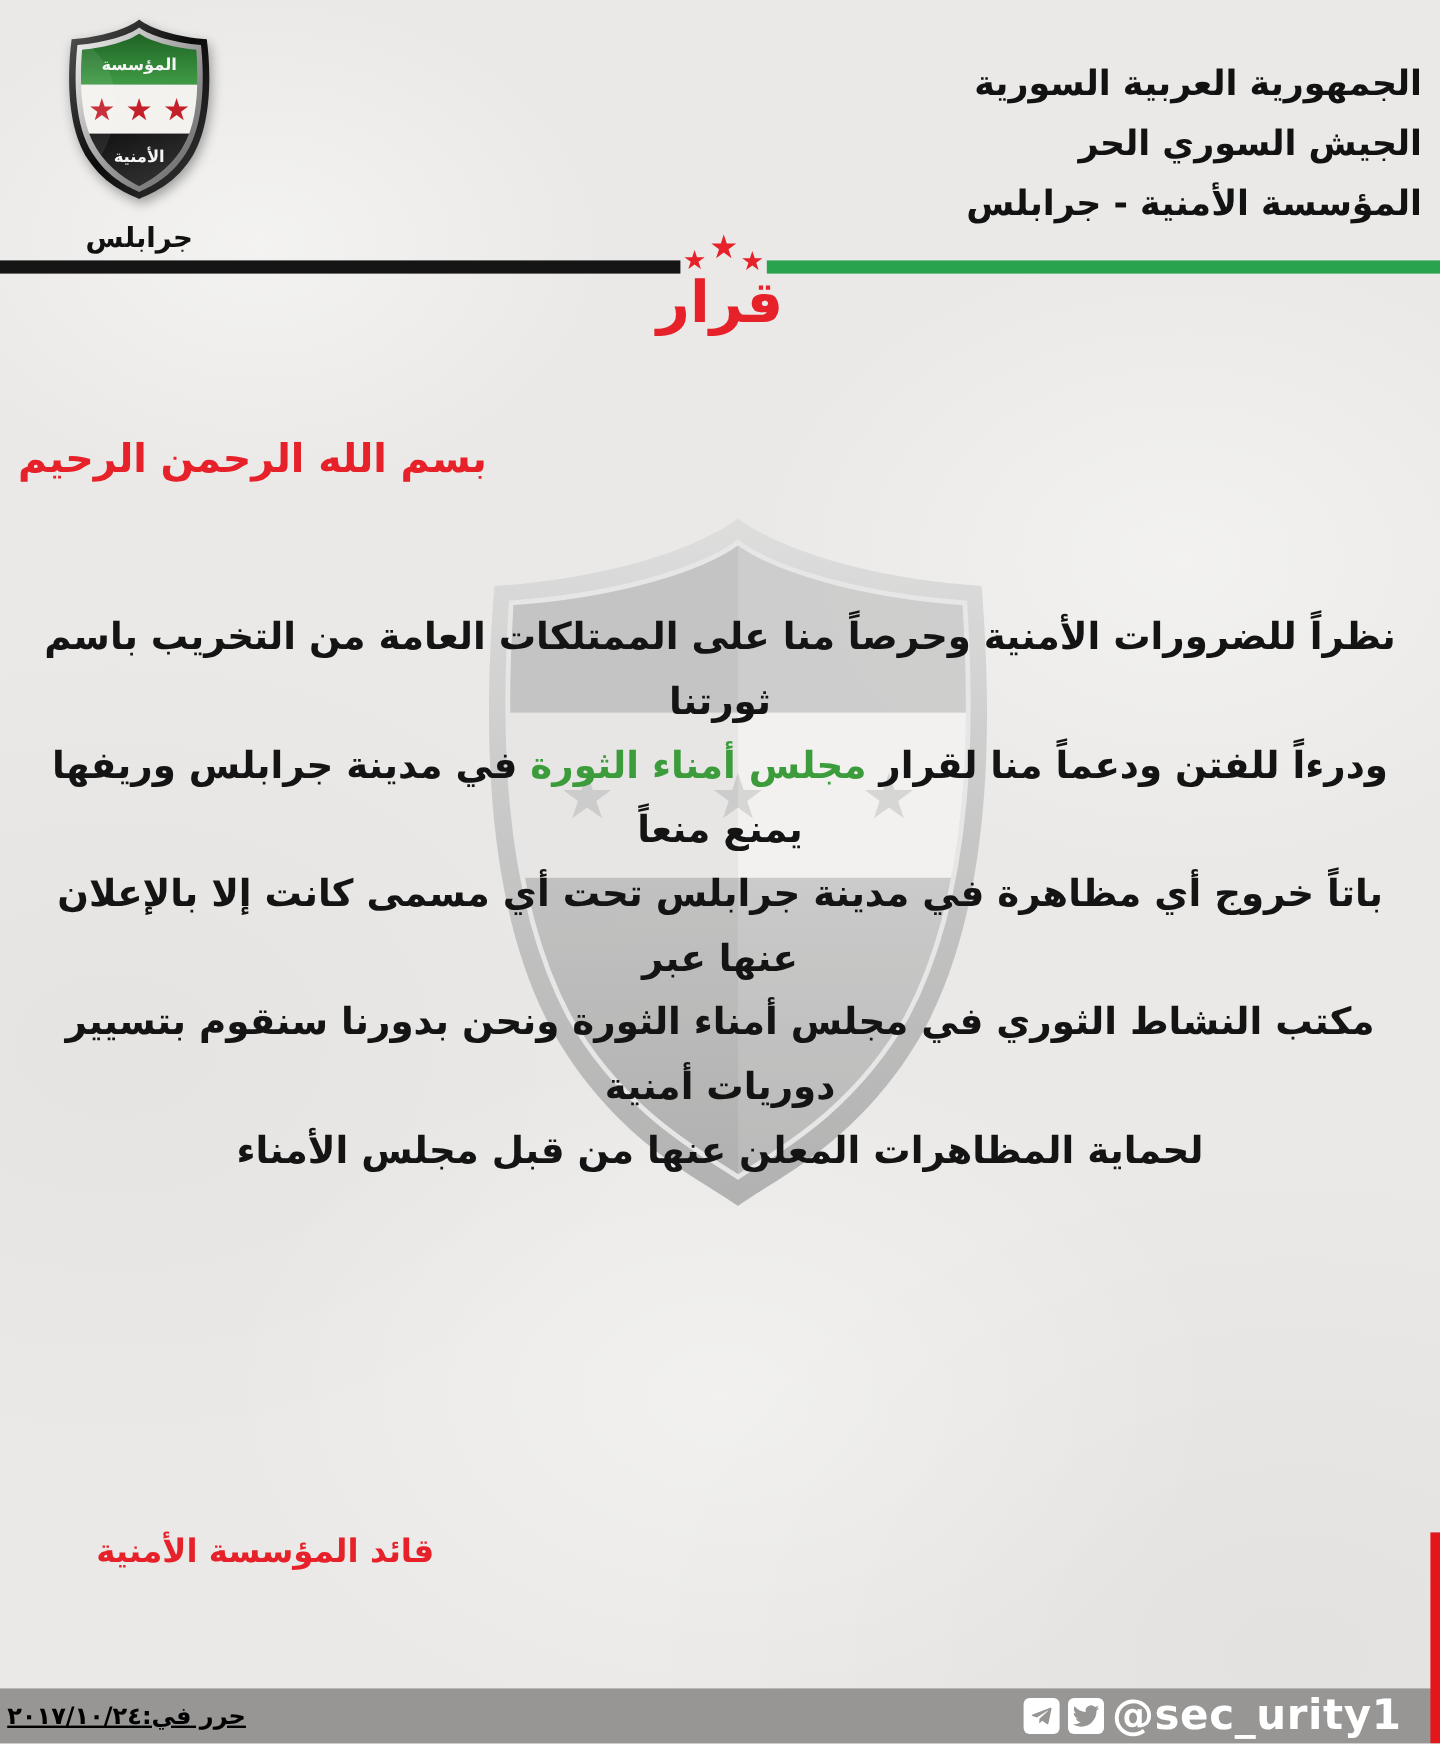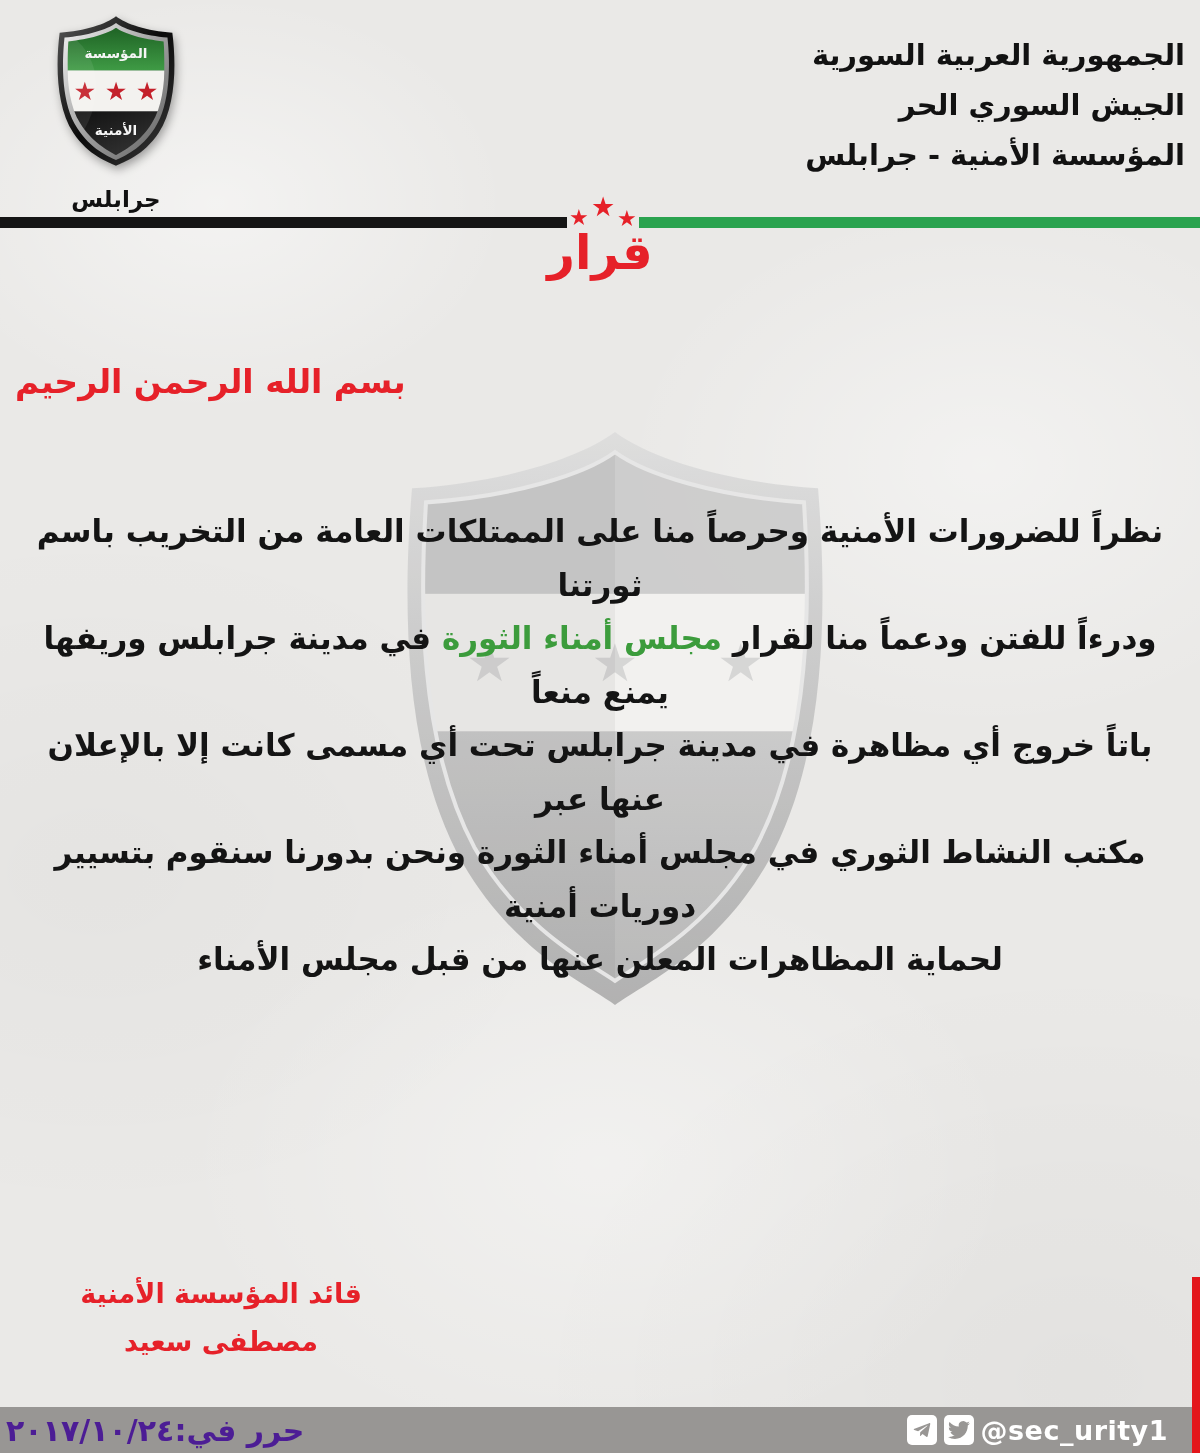--- a/index.html
+++ b/index.html
@@ -18,21 +18,21 @@
       radial-gradient(800px 600px at 90% 95%, rgba(0,0,0,.03), rgba(0,0,0,0) 70%),
       radial-gradient(700px 500px at 8% 60%, rgba(0,0,0,.025), rgba(0,0,0,0) 70%);
   }
 
   
   .logo-wrap { position:absolute; left:46px; top:12px; width:140px; text-align:center; }
   .logo-svg { filter:drop-shadow(2px 4px 5px rgba(0,0,0,.35)); }
   .logo-caption { margin-top:12px; font-size:23px; font-weight:bold; color:#111; direction:rtl; }
 
   .org-block {
-    position:absolute; top:30px; right:15px;
+    position:absolute; top:44px; right:15px;
     text-align:right; direction:rtl;
     font-weight:bold; font-size:29px; line-height:50px; color:#121212;
   }
 
   
   .divider-black { position:absolute; left:0;   top:217px; width:567px; height:11px; }
   .divider-green { position:absolute; left:639px; top:217px; width:561px; height:11px; }
   .divider-star  { position:absolute; line-height:1; }
   .star-left  { left:569px; top:207px; font-size:22px; }
   .star-mid   { left:591px; top:193px; font-size:27px; }
@@ -72,31 +72,31 @@
     position:absolute; left:50px; top:1278px; width:292px;
     text-align:center; direction:rtl; font-weight:bold;
   }
   .signature .sig-title { font-size:27px; }
   .signature .sig-name  { font-size:27px; margin-top:17px; }
 
   
   .footer-bar { position:absolute; left:0; bottom:0; width:1200px; height:46px; }
   .footer-date {
     position:absolute; left:6px; top:50%; transform:translateY(-50%);
-    direction:rtl; color:#4c1d95; font-size:30px; font-weight:bold; white-space:nowrap;
+    direction:rtl; color:#000000; font-size:20px; font-weight:bold; white-space:nowrap;text-decoration:underline;
   }
   .footer-social {
     position:absolute; right:32px; top:0; height:46px;
     display:flex; align-items:center; gap:7px;
   }
   .social-icon {
     width:30px; height:30px; background:#ffffff; border-radius:5px;
     display:flex; align-items:center; justify-content:center;
   }
-  .footer-handle { color:#ffffff; font-size:27px; font-weight:bold; letter-spacing:.5px; }
+  .footer-handle { color:#ffffff; font-size:35px; font-weight:bold; letter-spacing:.5px; }
 
   .red-strip { position:absolute; right:0; top:1277px; width:8px; height:176px; }
 </style>
 </head>
 <body>
 
 <div class="page">
   <div class="bg-texture"></div>
 
   <div class="logo-wrap">
@@ -188,21 +188,20 @@
     <div>نظراً للضرورات الأمنية  وحرصاً منا على الممتلكات العامة من التخريب باسم ثورتنا</div>
     <div><span>ودرءاً للفتن ودعماً منا لقرار </span><span class="green-inline" style="color:#3c9c3c;">مجلس أمناء الثورة</span><span> في مدينة جرابلس وريفها يمنع منعاً</span></div>
     <div>باتاً خروج أي مظاهرة في مدينة جرابلس تحت أي مسمى كانت إلا بالإعلان عنها عبر</div>
     <div>مكتب النشاط الثوري في مجلس أمناء الثورة ونحن بدورنا سنقوم بتسيير دوريات أمنية</div>
     <div>لحماية المظاهرات  المعلن عنها من قبل مجلس الأمناء</div>
   </div>
 
 
   <div class="signature" style="color:#e62129;margin-left:25px;">
     <div class="sig-title">قائد المؤسسة الأمنية</div>
-    <div class="sig-name">مصطفى سعيد</div>
   </div>
 
   <div class="footer-bar" style="background:#989694;">
     <div class="footer-date">حرر في:٢٠١٧/١٠/٢٤</div>
     <div class="footer-social">
       <span class="social-icon">
         <svg width="22" height="22" viewBox="0 0 24 24">
             <path fill="#989694" d="M9.78 18.65l.28-4.23 7.68-6.92c.34-.31-.07-.46-.52-.19L7.74 13.3 3.64 12c-.88-.25-.89-.86.2-1.3l15.97-6.16c.73-.33 1.43.18 1.15 1.3l-2.72 12.81c-.19.91-.74 1.13-1.5.71l-4.14-3.06-1.99 1.93c-.23.23-.42.42-.83.42z"></path>
           </svg>
       </span>

